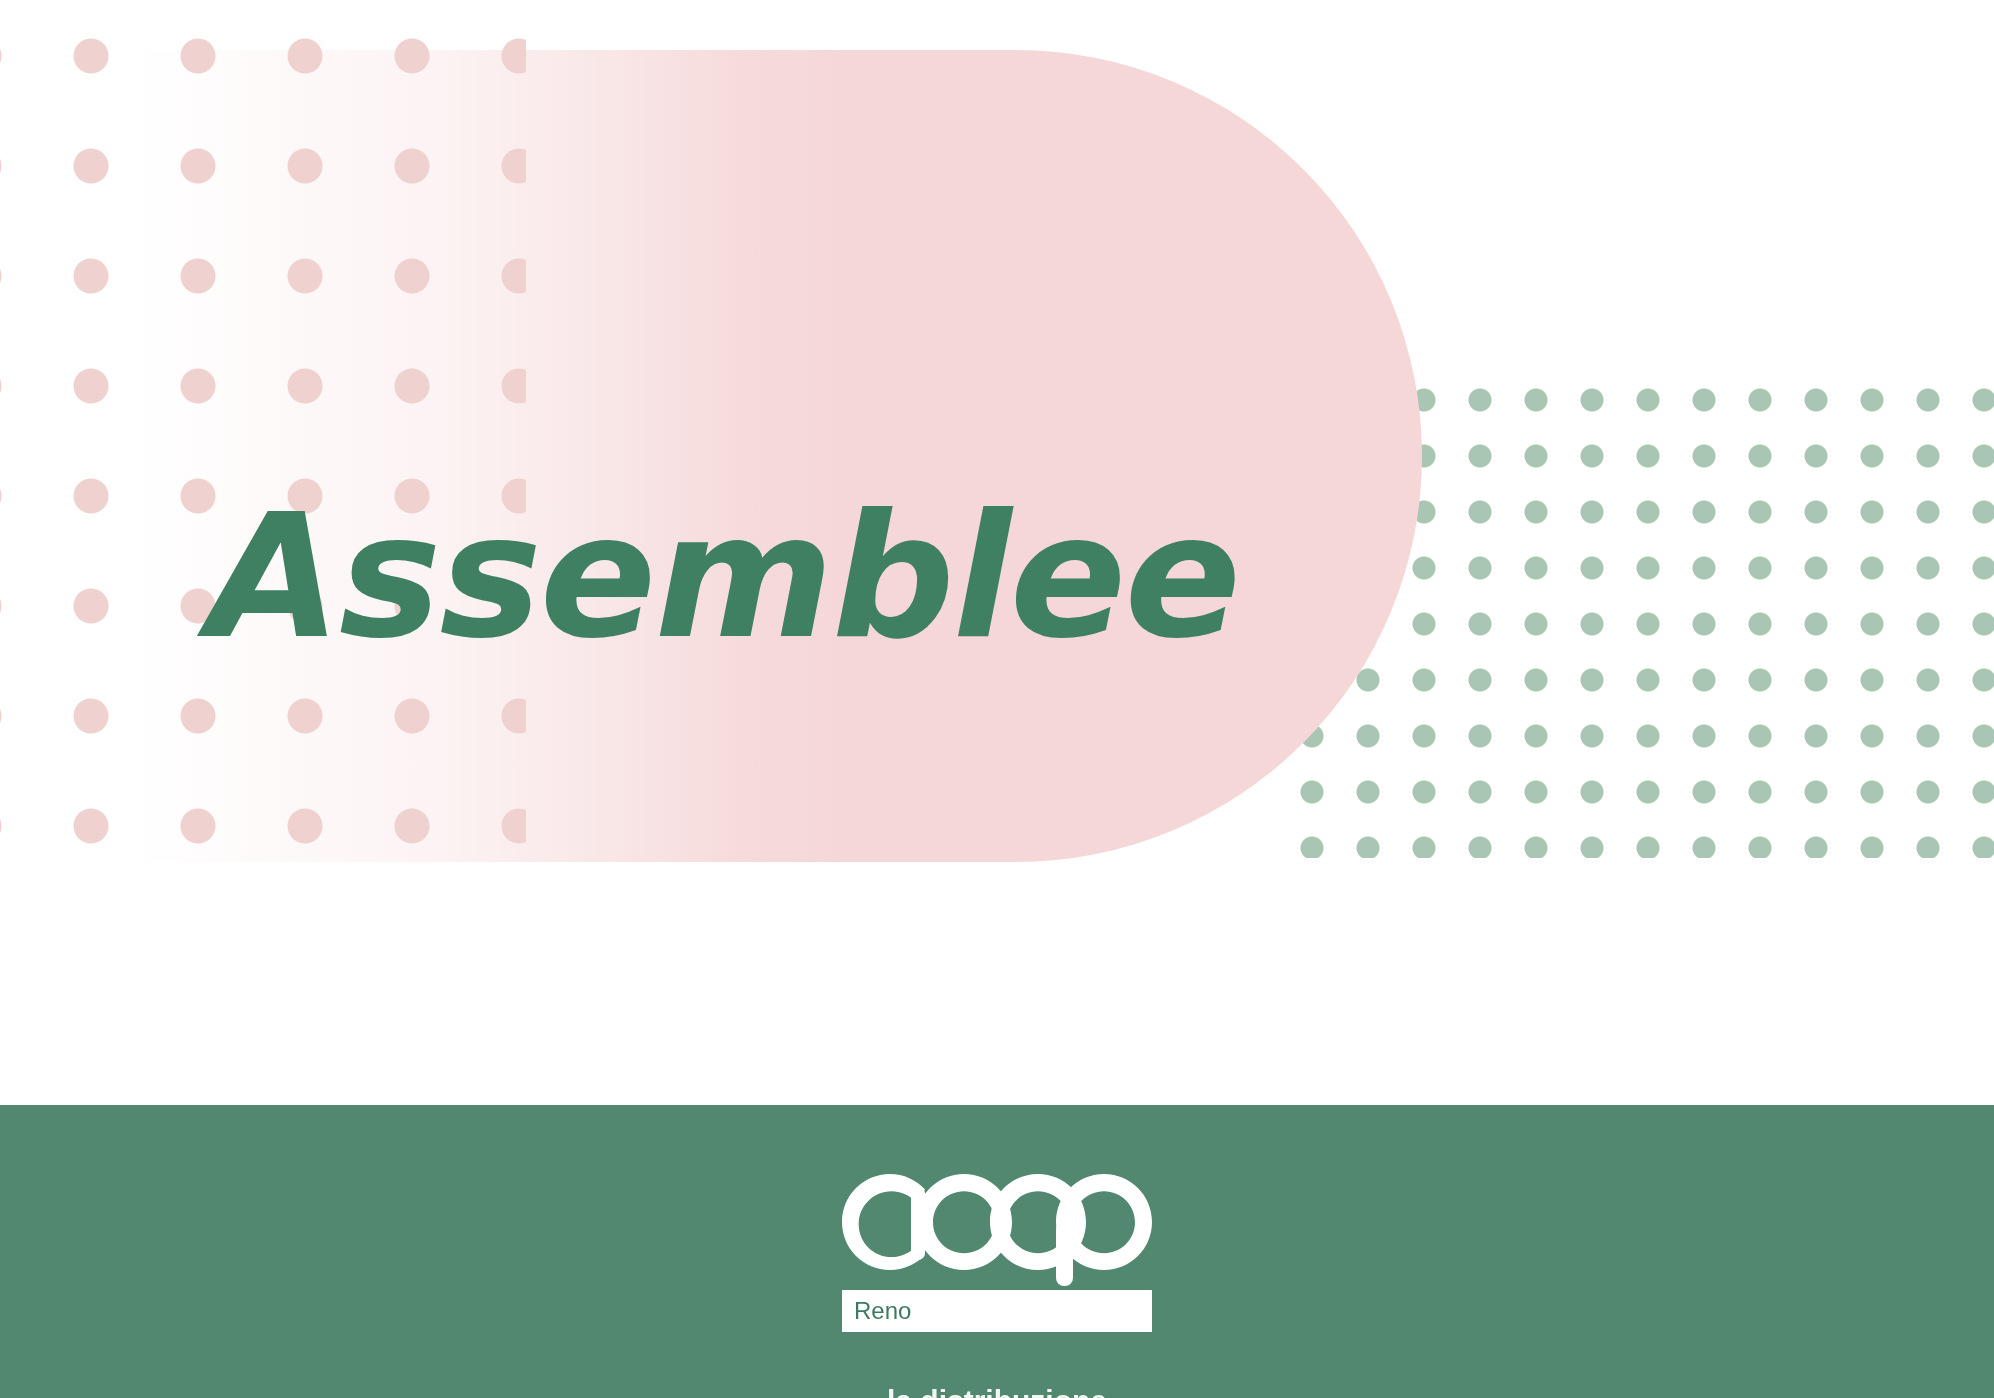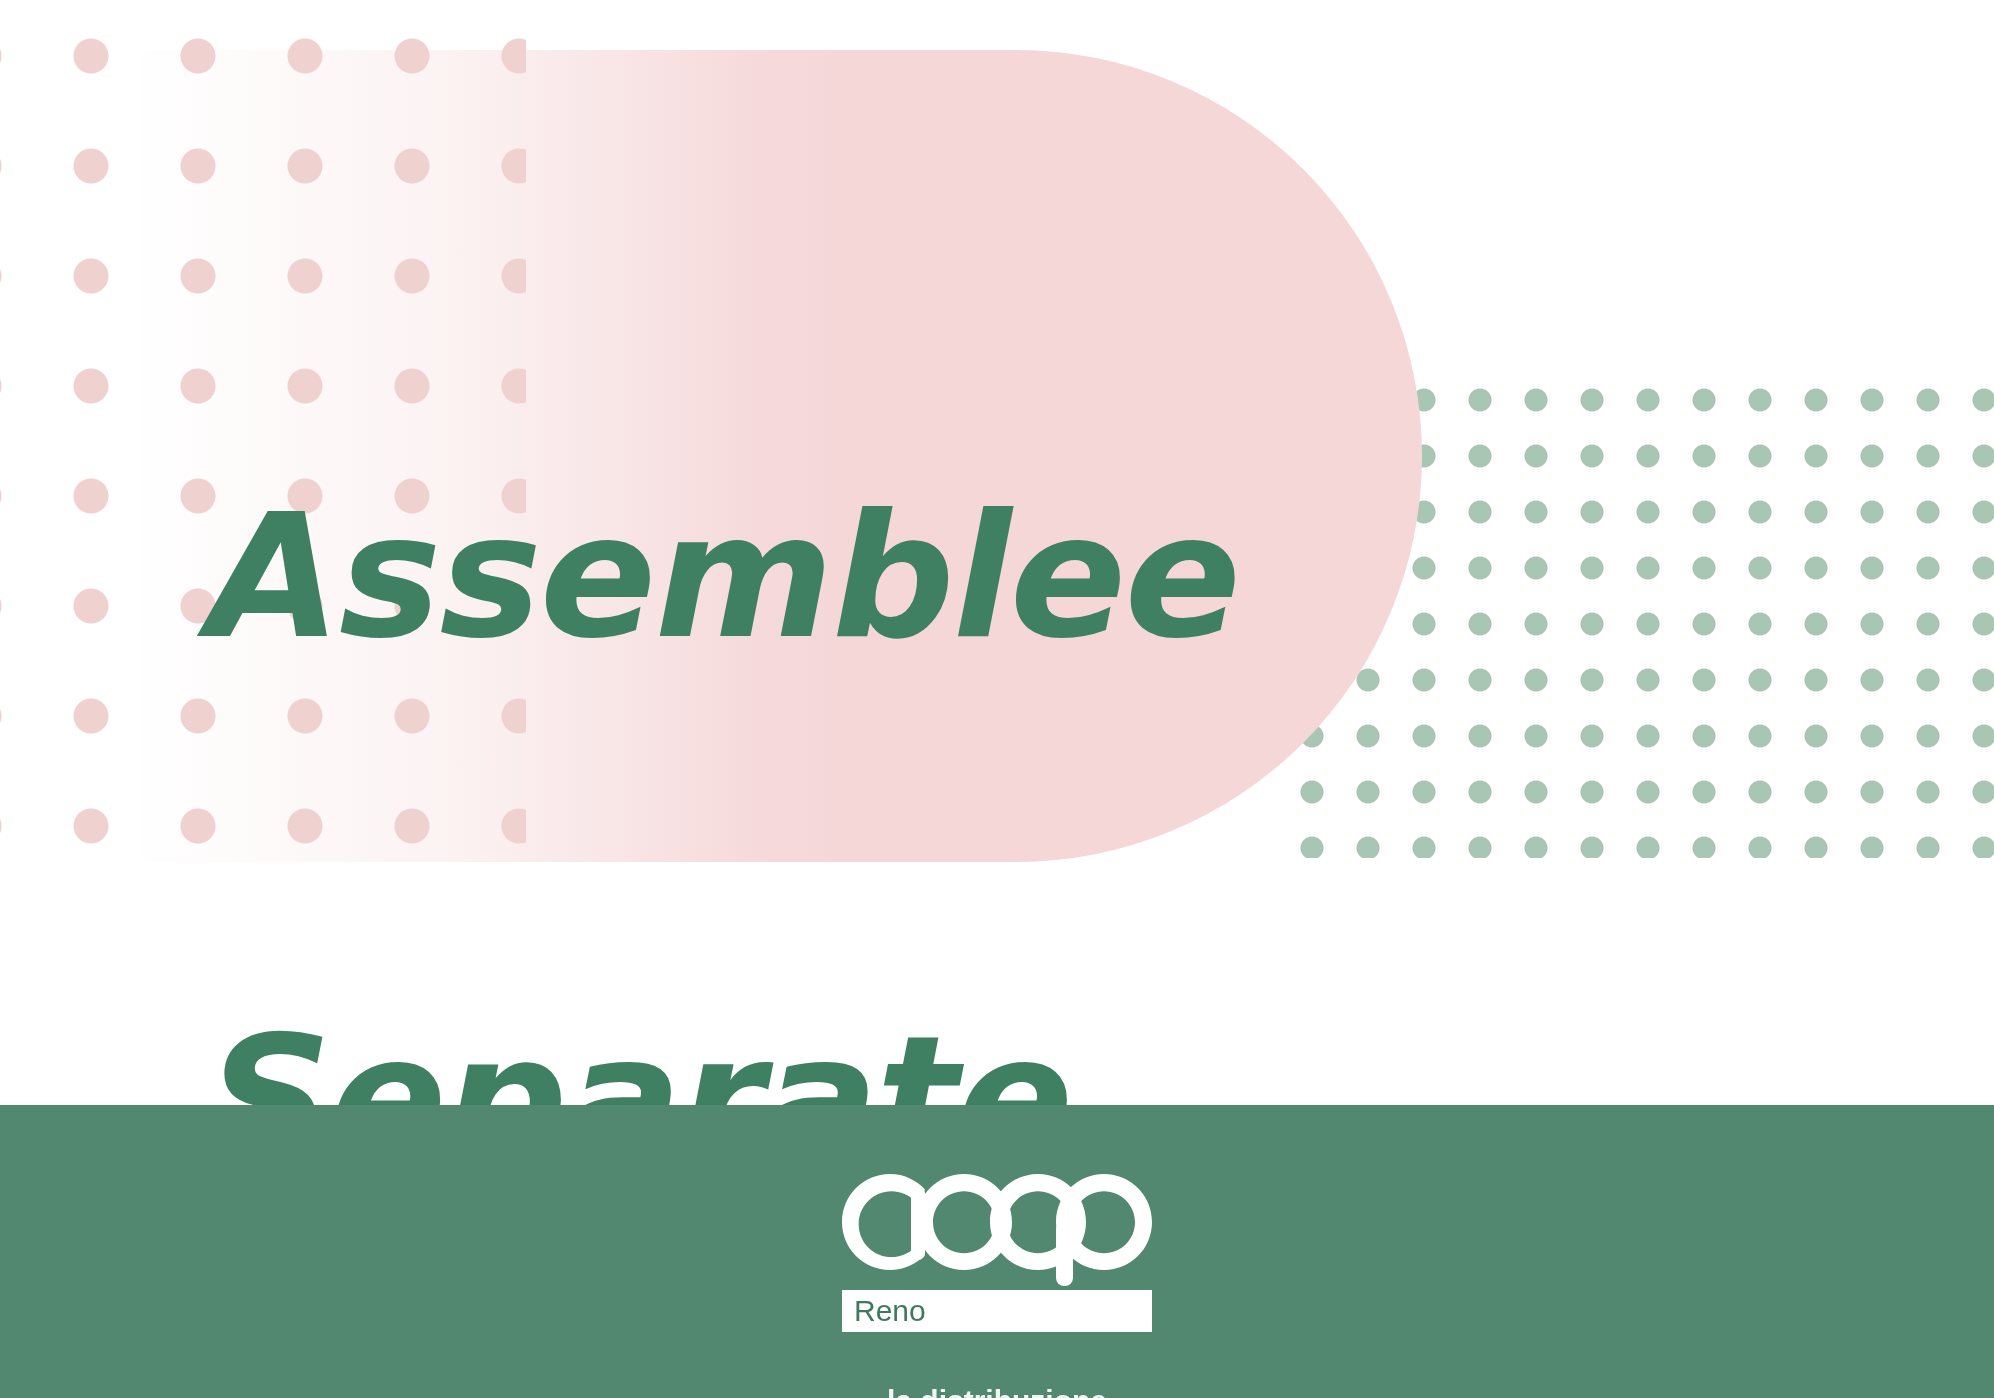--- a/index.html
+++ b/index.html
@@ -86,21 +86,21 @@
   .logo-mark{display:block;width:310px;height:auto;}
   .reno-box{
     margin-top:4px;
     width:310px;height:42px;
     background:#ffffff;
     display:flex;align-items:center;
   }
   .reno-text{
     color:#3F7A60;
     font-family:"Liberation Sans", sans-serif;
-    font-size:30px;
+    font-size:24px;
     font-weight:400;
     margin-left:12px;
     line-height:1;
   }
   .tagline-clip{
     position:absolute;
     left:50%; top:1386px;
     transform:translateX(-50%);
     width:460px;height:12px;
     overflow:hidden;
@@ -125,21 +125,20 @@
 <div id="stage">
 
   <div class="dots-green"></div>
 
   <div class="pink-shape"></div>
 
   <div class="dots-pink"></div>
 
   <div class="headline">
     <span class="ln">Assemblee</span>
-    <span class="ln">Separate</span>
     
   </div>
 
   <div class="green-band"></div>
 
   <div class="logo-wrap">
     <svg class="logo-mark" viewBox="0 0 310 118" xmlns="http://www.w3.org/2000/svg" aria-hidden="true">
       <g fill="#FFFFFF">
 
         <path d="M48 6 C21.4 6 0 27.4 0 54 C0 80.6 21.4 102 48 102 C61.5 102 73.6 96.5 82.3 87.6

